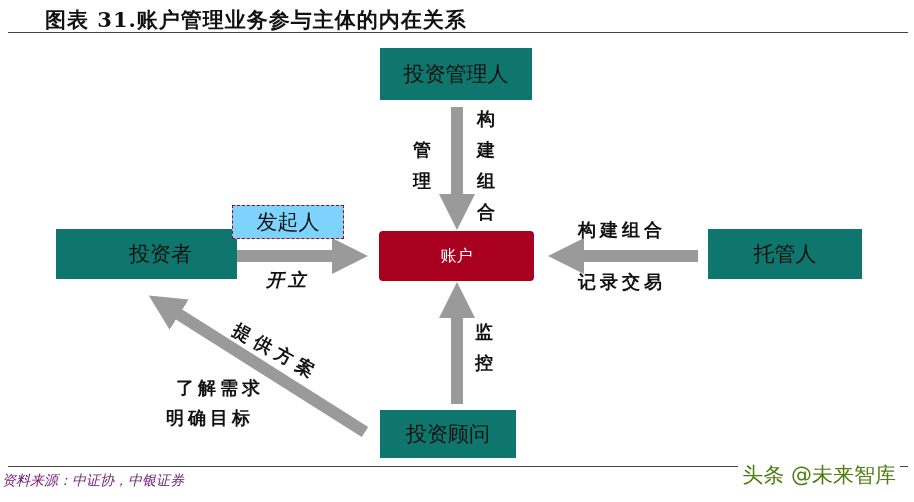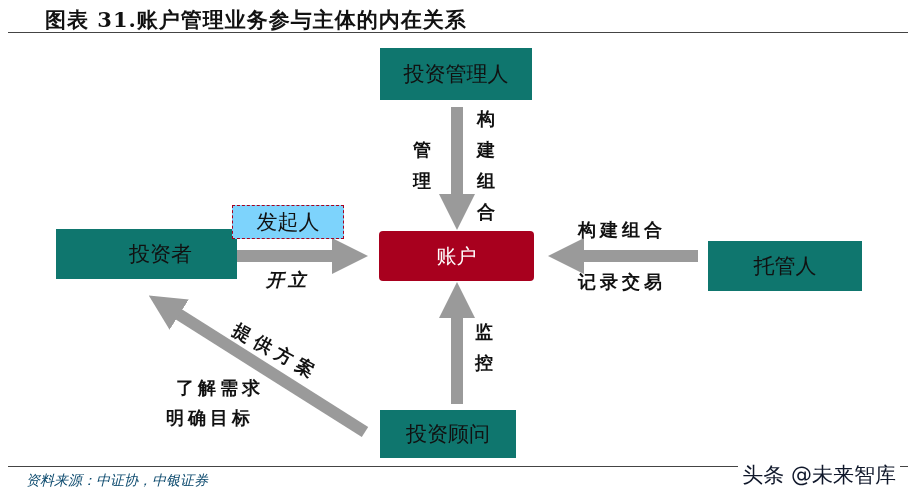--- a/index.html
+++ b/index.html
@@ -5,32 +5,32 @@
   html, body { margin:0; padding:0; background:#fff; }
   body { width:914px; height:502px; position:relative; overflow:hidden;
          font-family:"DejaVu Serif","Liberation Serif",serif; color:#111; }
   .title { position:absolute; left:26px; top:6px; font-size:21px; font-weight:bold;
            letter-spacing:1px; font-family:"DejaVu Serif",serif;margin-left:19px; }
   .hr-top { position:absolute; left:8px; top:32px; width:900px; height:0; border-top:1.5px solid #444; }
   .hr-bot { position:absolute; left:8px; top:466px; width:900px; height:0; border-top:1.5px solid #444; }
   .box { position:absolute; background:#0f766e; border-radius:0; display:flex;
          align-items:center; justify-content:center; text-align:center;
          font-family:"DejaVu Sans",sans-serif; font-size:21px; color:#111; line-height:24px; }
-  .box.red { background:#a8001e; color:#fff; font-size:20px; border-radius:4px; }
+  .box.red { background:#a8001e; color:#fff; font-size:16px; border-radius:4px; }
   .dashed { position:absolute; border:1.5px dashed #a8001e; display:flex; align-items:center;
             justify-content:center; font-family:"DejaVu Sans",sans-serif; font-size:21px; background:#7dd3fc; }
   .lbl { position:absolute; font-size:18px; font-weight:bold; letter-spacing:4px;
          font-family:"DejaVu Serif",serif; white-space:nowrap; }
   .vlbl { position:absolute; font-size:18px; font-weight:bold; width:20px; line-height:31px;
           font-family:"DejaVu Serif",serif; word-break:break-all; text-align:center; }
   .rot { position:absolute; font-size:18px; font-weight:bold; letter-spacing:6px; white-space:nowrap;
          transform-origin:left top; transform:rotate(29deg); font-family:"DejaVu Serif",serif; }
-  .src { position:absolute; left:26px; top:472px; font-size:14px; font-style:italic;
-         font-family:"DejaVu Serif",serif; color:#0c4a6e; }
-  .wm { position:absolute; right:14px; top:461px; font-size:21px; color:#0f172a;
+  .src { position:absolute; left:2px; top:472px; font-size:14px; font-style:italic;
+         font-family:"DejaVu Serif",serif; color:#701a75; }
+  .wm { position:absolute; right:14px; top:461px; font-size:21px; color:#4d7c0f;
         font-family:"DejaVu Sans",sans-serif; background:#fff; padding:0 4px; }
   svg.arrows { position:absolute; left:0; top:0; }
 </style>
 </head>
 <body>
 
 <div class="title">图表 31.账户管理业务参与主体的内在关系</div>
 <div class="hr-top"></div>
 
 <svg class="arrows" width="914" height="502">
@@ -47,21 +47,21 @@
   <line x1="698" y1="256" x2="566" y2="256" stroke="#9a9a9a" stroke-width="12" marker-end="url(#ah)"></line>
 
   <line x1="457" y1="404" x2="457" y2="300" stroke="#9a9a9a" stroke-width="12" marker-end="url(#ah)"></line>
 
   <line x1="365" y1="432" x2="164" y2="305" stroke="#9a9a9a" stroke-width="12" marker-end="url(#ah)"></line>
 </svg>
 
 <div class="box" style="left:380px;top:48px;width:152px;height:52px;padding:0 6px;box-sizing:border-box;">投资管理人</div>
 <div class="box red" style="left:379px;top:231px;width:155px;height:50px;">账户</div>
 <div class="box" style="left:56px;top:229px;width:153px;height:50px;padding-left:28px;">投资者</div>
-<div class="box" style="left:708px;top:241px;width:154px;height:50px;">托管人</div>
+<div class="box" style="left:708px;top:229px;width:154px;height:50px;">托管人</div>
 <div class="box" style="left:380px;top:410px;width:136px;height:48px;">投资顾问</div>
 <div class="dashed" style="left:232px;top:205px;width:110px;height:32px;">发起人</div>
 
 <div class="vlbl" style="left:412px;top:134px;">管理</div>
 <div class="vlbl" style="left:476px;top:103px;">构建组合</div>
 <div class="lbl" style="left:266px;top:268px;font-style:italic;">开立</div>
 <div class="lbl" style="left:578px;top:218px;">构建组合</div>
 <div class="lbl" style="left:578px;top:270px;text-align:right;">记录交易</div>
 <div class="vlbl" style="left:474px;top:316px;">监控</div>
 <div class="rot" style="left:240px;top:318px;">提供方案</div>

